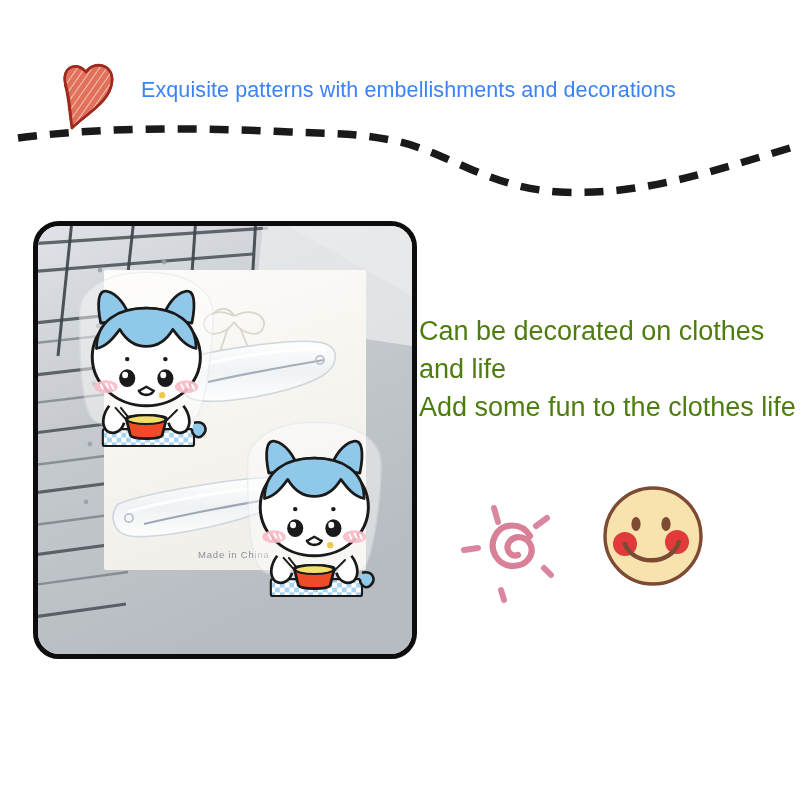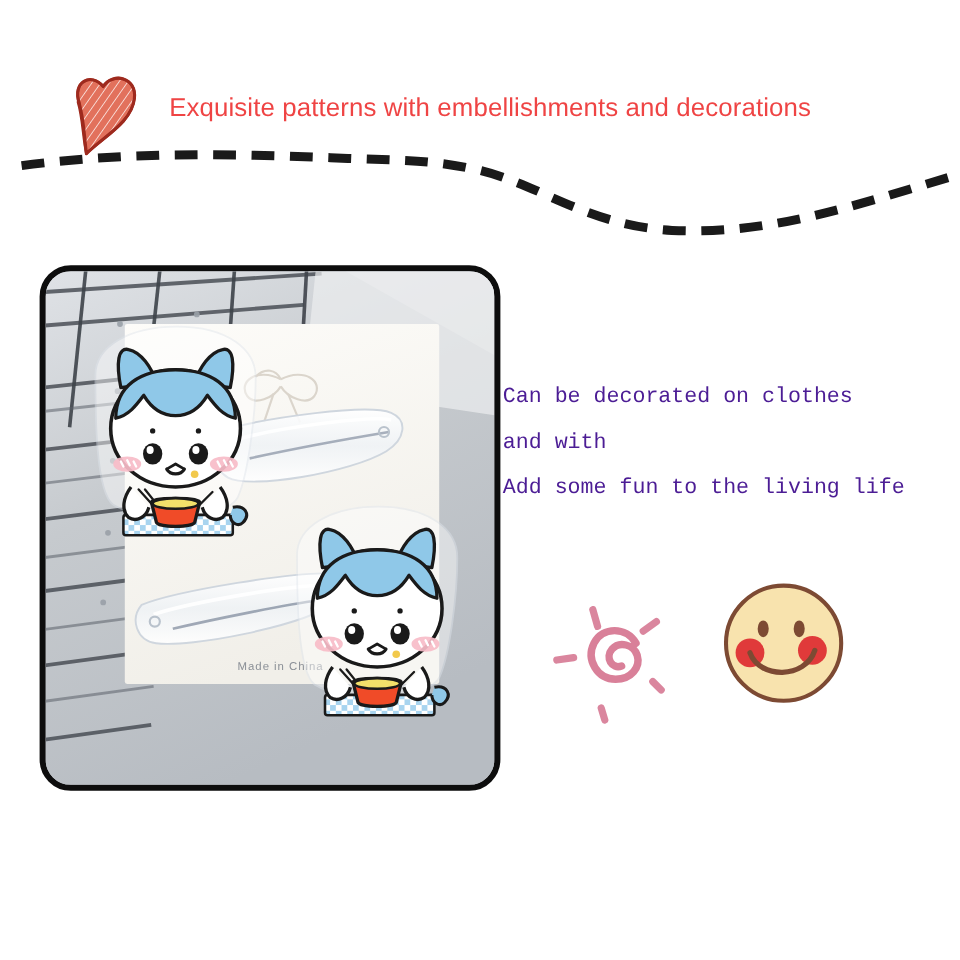--- a/index.html
+++ b/index.html
@@ -26,21 +26,21 @@
     width: 66px;
     height: 76px;
   }
   #headline {
     position: absolute;
     left: 141px;
     top: 75px;
     width: 650px;
     font-size: 21.5px;
     line-height: 30px;
-    color: #ef4444;
+    color: #3b82f6;
     letter-spacing: 0.1px;
     white-space: nowrap;
   }
 
   
   #wave-divider {
     position: absolute;
     left: 0px;
     top: 112px;
     width: 800px;
@@ -62,25 +62,24 @@
   #photo-svg { display: block; width: 100%; height: 100%; }
 
   
   #copy-block {
     position: absolute;
     left: 419px;
     top: 312px;
     width: 370px;
   }
   .copy-line {
-    font-size: 18px;
+    font-size: 27px;
     line-height: 38px;
-    color: #4c1d95;
+    color: #4d7c0f;
     white-space: nowrap;
-    font-family: Liberation Mono, monospace;
   }
 
   
   #sun-doodle {
     position: absolute;
     left: 452px;
     top: 482px;
     width: 130px;
     height: 130px;
   }
@@ -289,22 +288,22 @@
         <ellipse cx="55" cy="109" rx="18" ry="4.2" fill="#f2e06a" stroke="#1a1a1a" stroke-width="2"></ellipse>
         <path d="M100,112 C110,110 114,118 108,124 C104,128 98,124 98,118" fill="#8fc8e8" stroke="#1a1a1a" stroke-width="2.4"></path>
       </g>
 
       <path d="M250,0 L374,0 L374,70 Z" fill="#ffffff" opacity="0.18"></path>
     </svg>
   </div>
 
   <div id="copy-block">
     <div class="copy-line">Can be decorated on clothes</div>
-    <div class="copy-line">and with</div>
-    <div class="copy-line">Add some fun to the living life</div>
+    <div class="copy-line">and life</div>
+    <div class="copy-line">Add some fun to the clothes life</div>
   </div>
 
   <div id="sun-doodle">
     <svg viewBox="0 0 130 130" width="130" height="130" aria-hidden="true">
       <g stroke="#d98099" fill="none" stroke-linecap="round">
         <path d="M78,54 C70,40 50,40 43,54 C36,68 46,84 61,84 C74,84 82,74 79,64 C76,55 64,52 58,59 C52,66 58,76 66,73" stroke-width="6.2"></path>
         <g stroke-width="6" opacity="0.95">
           <path d="M42,26 L46,40"></path>
           <path d="M84,44 L95,36"></path>
           <path d="M12,68 L26,66"></path>

